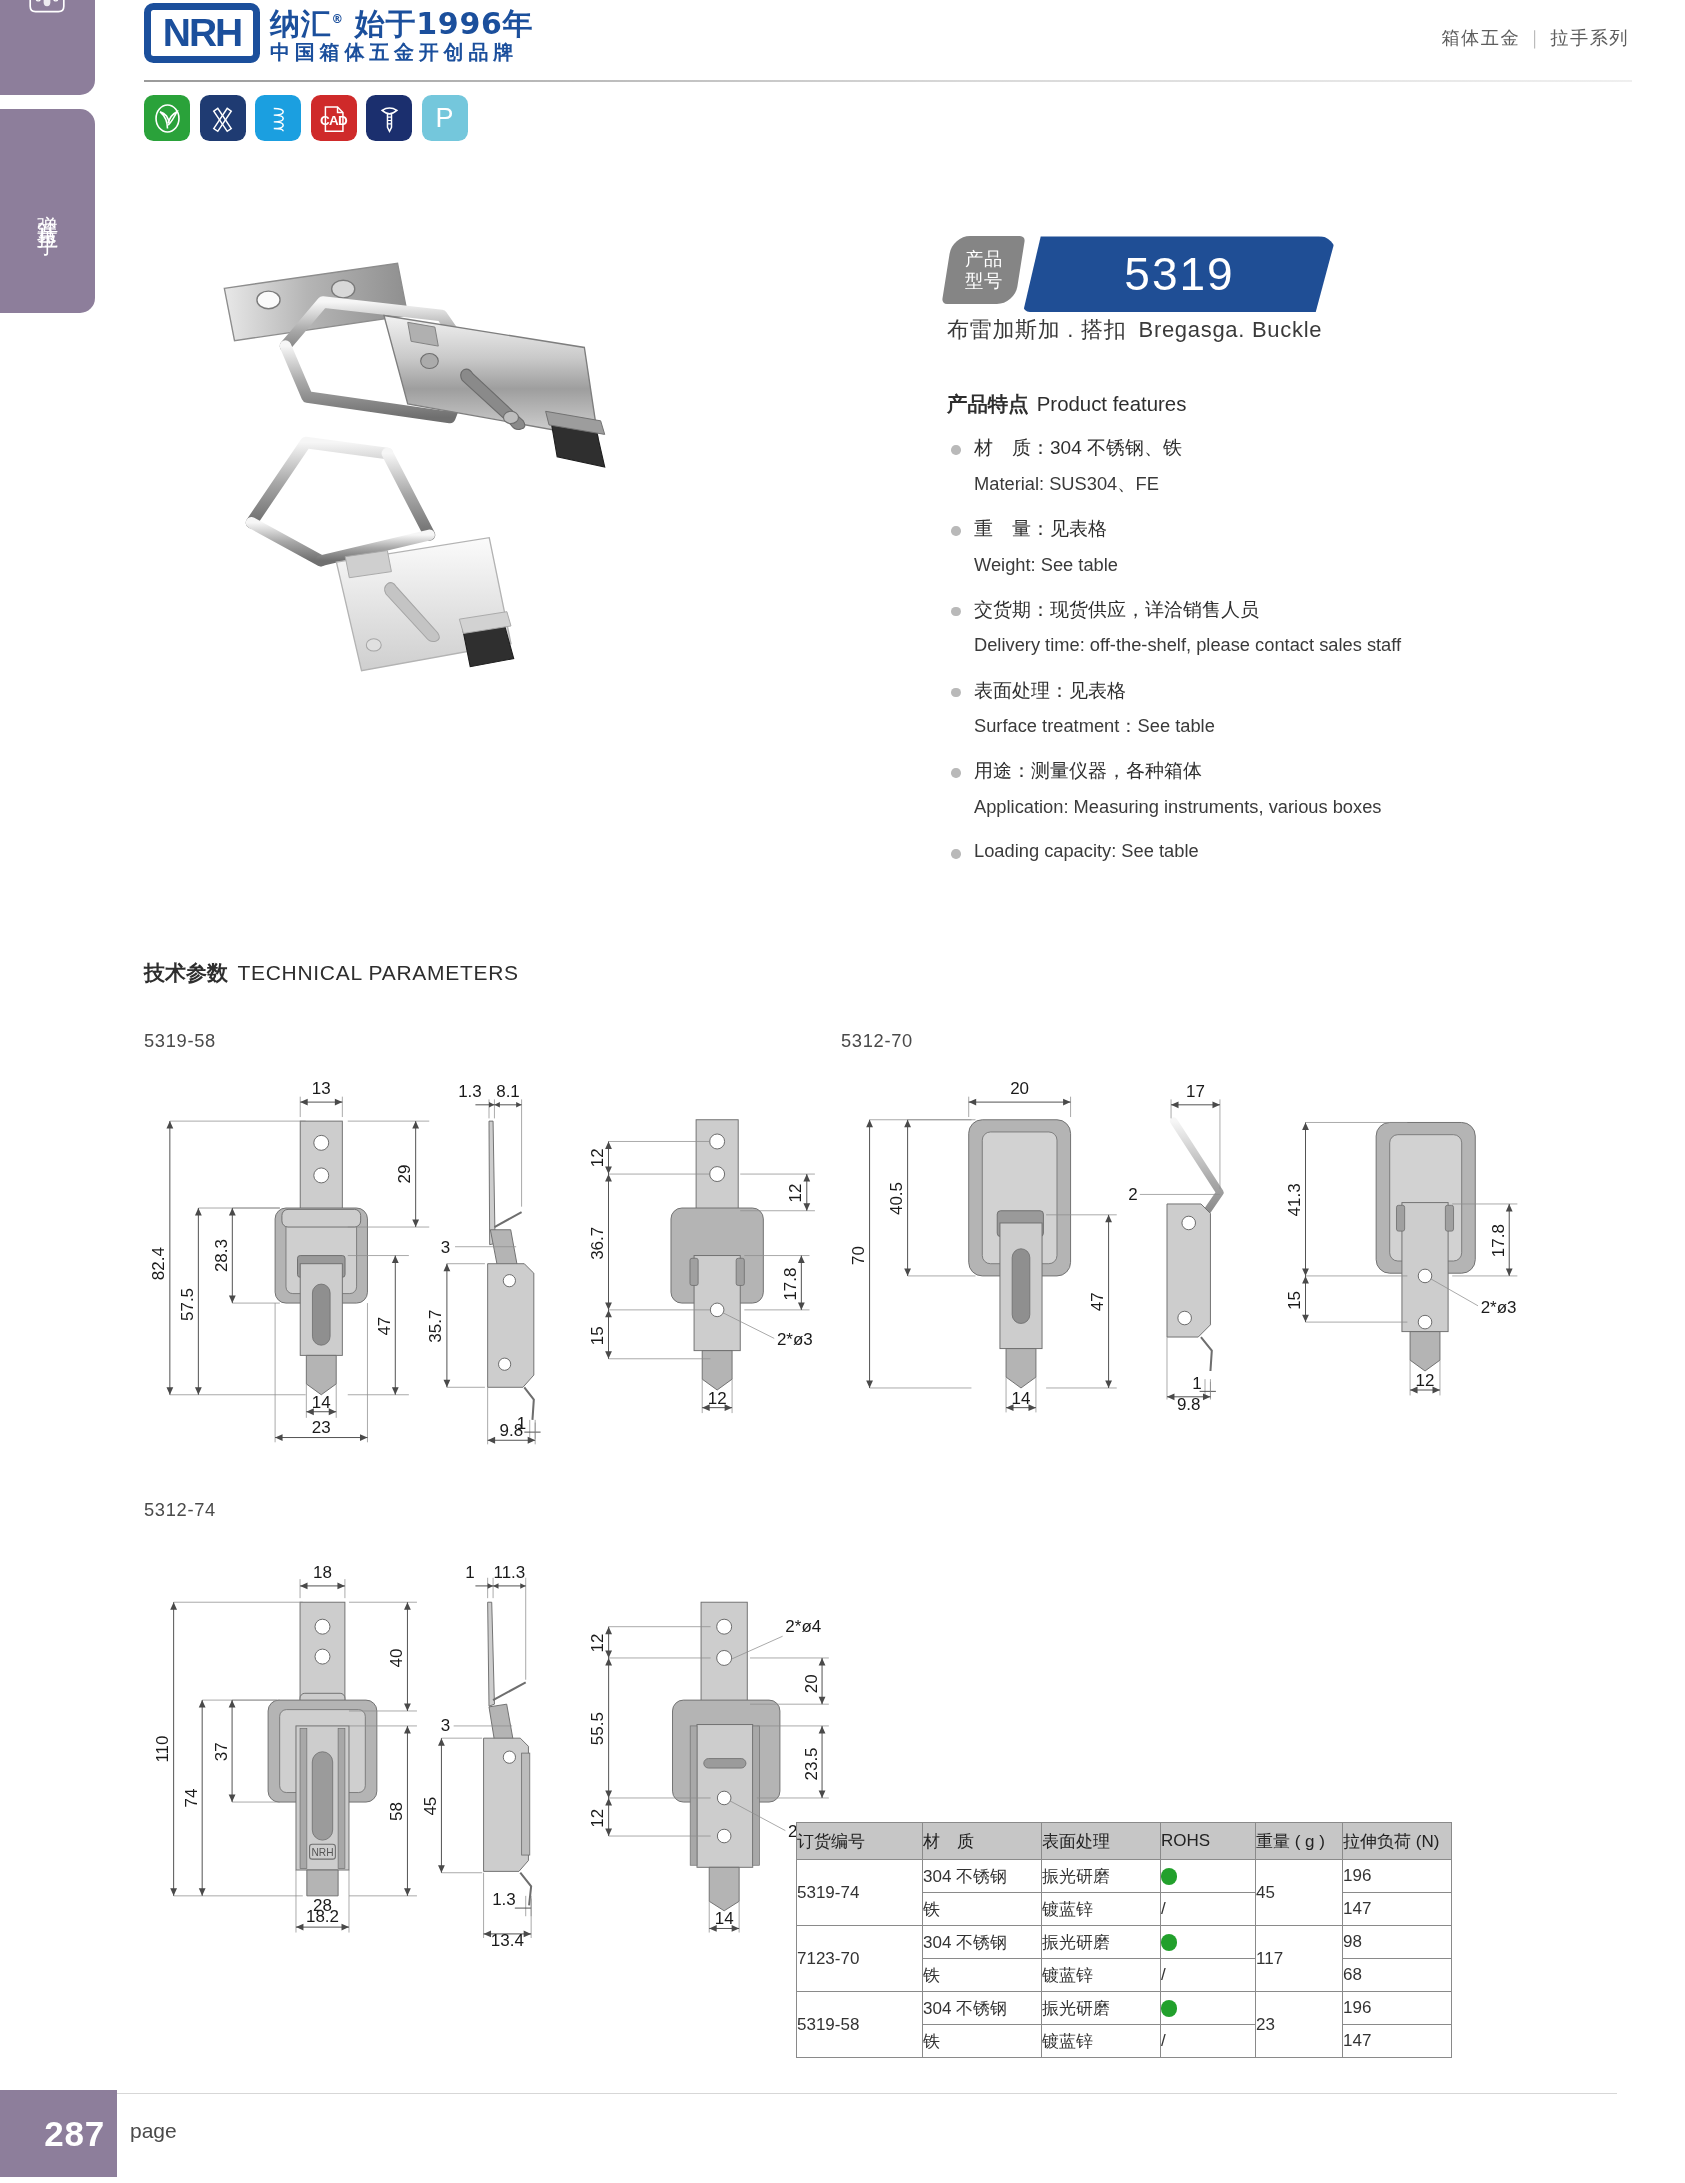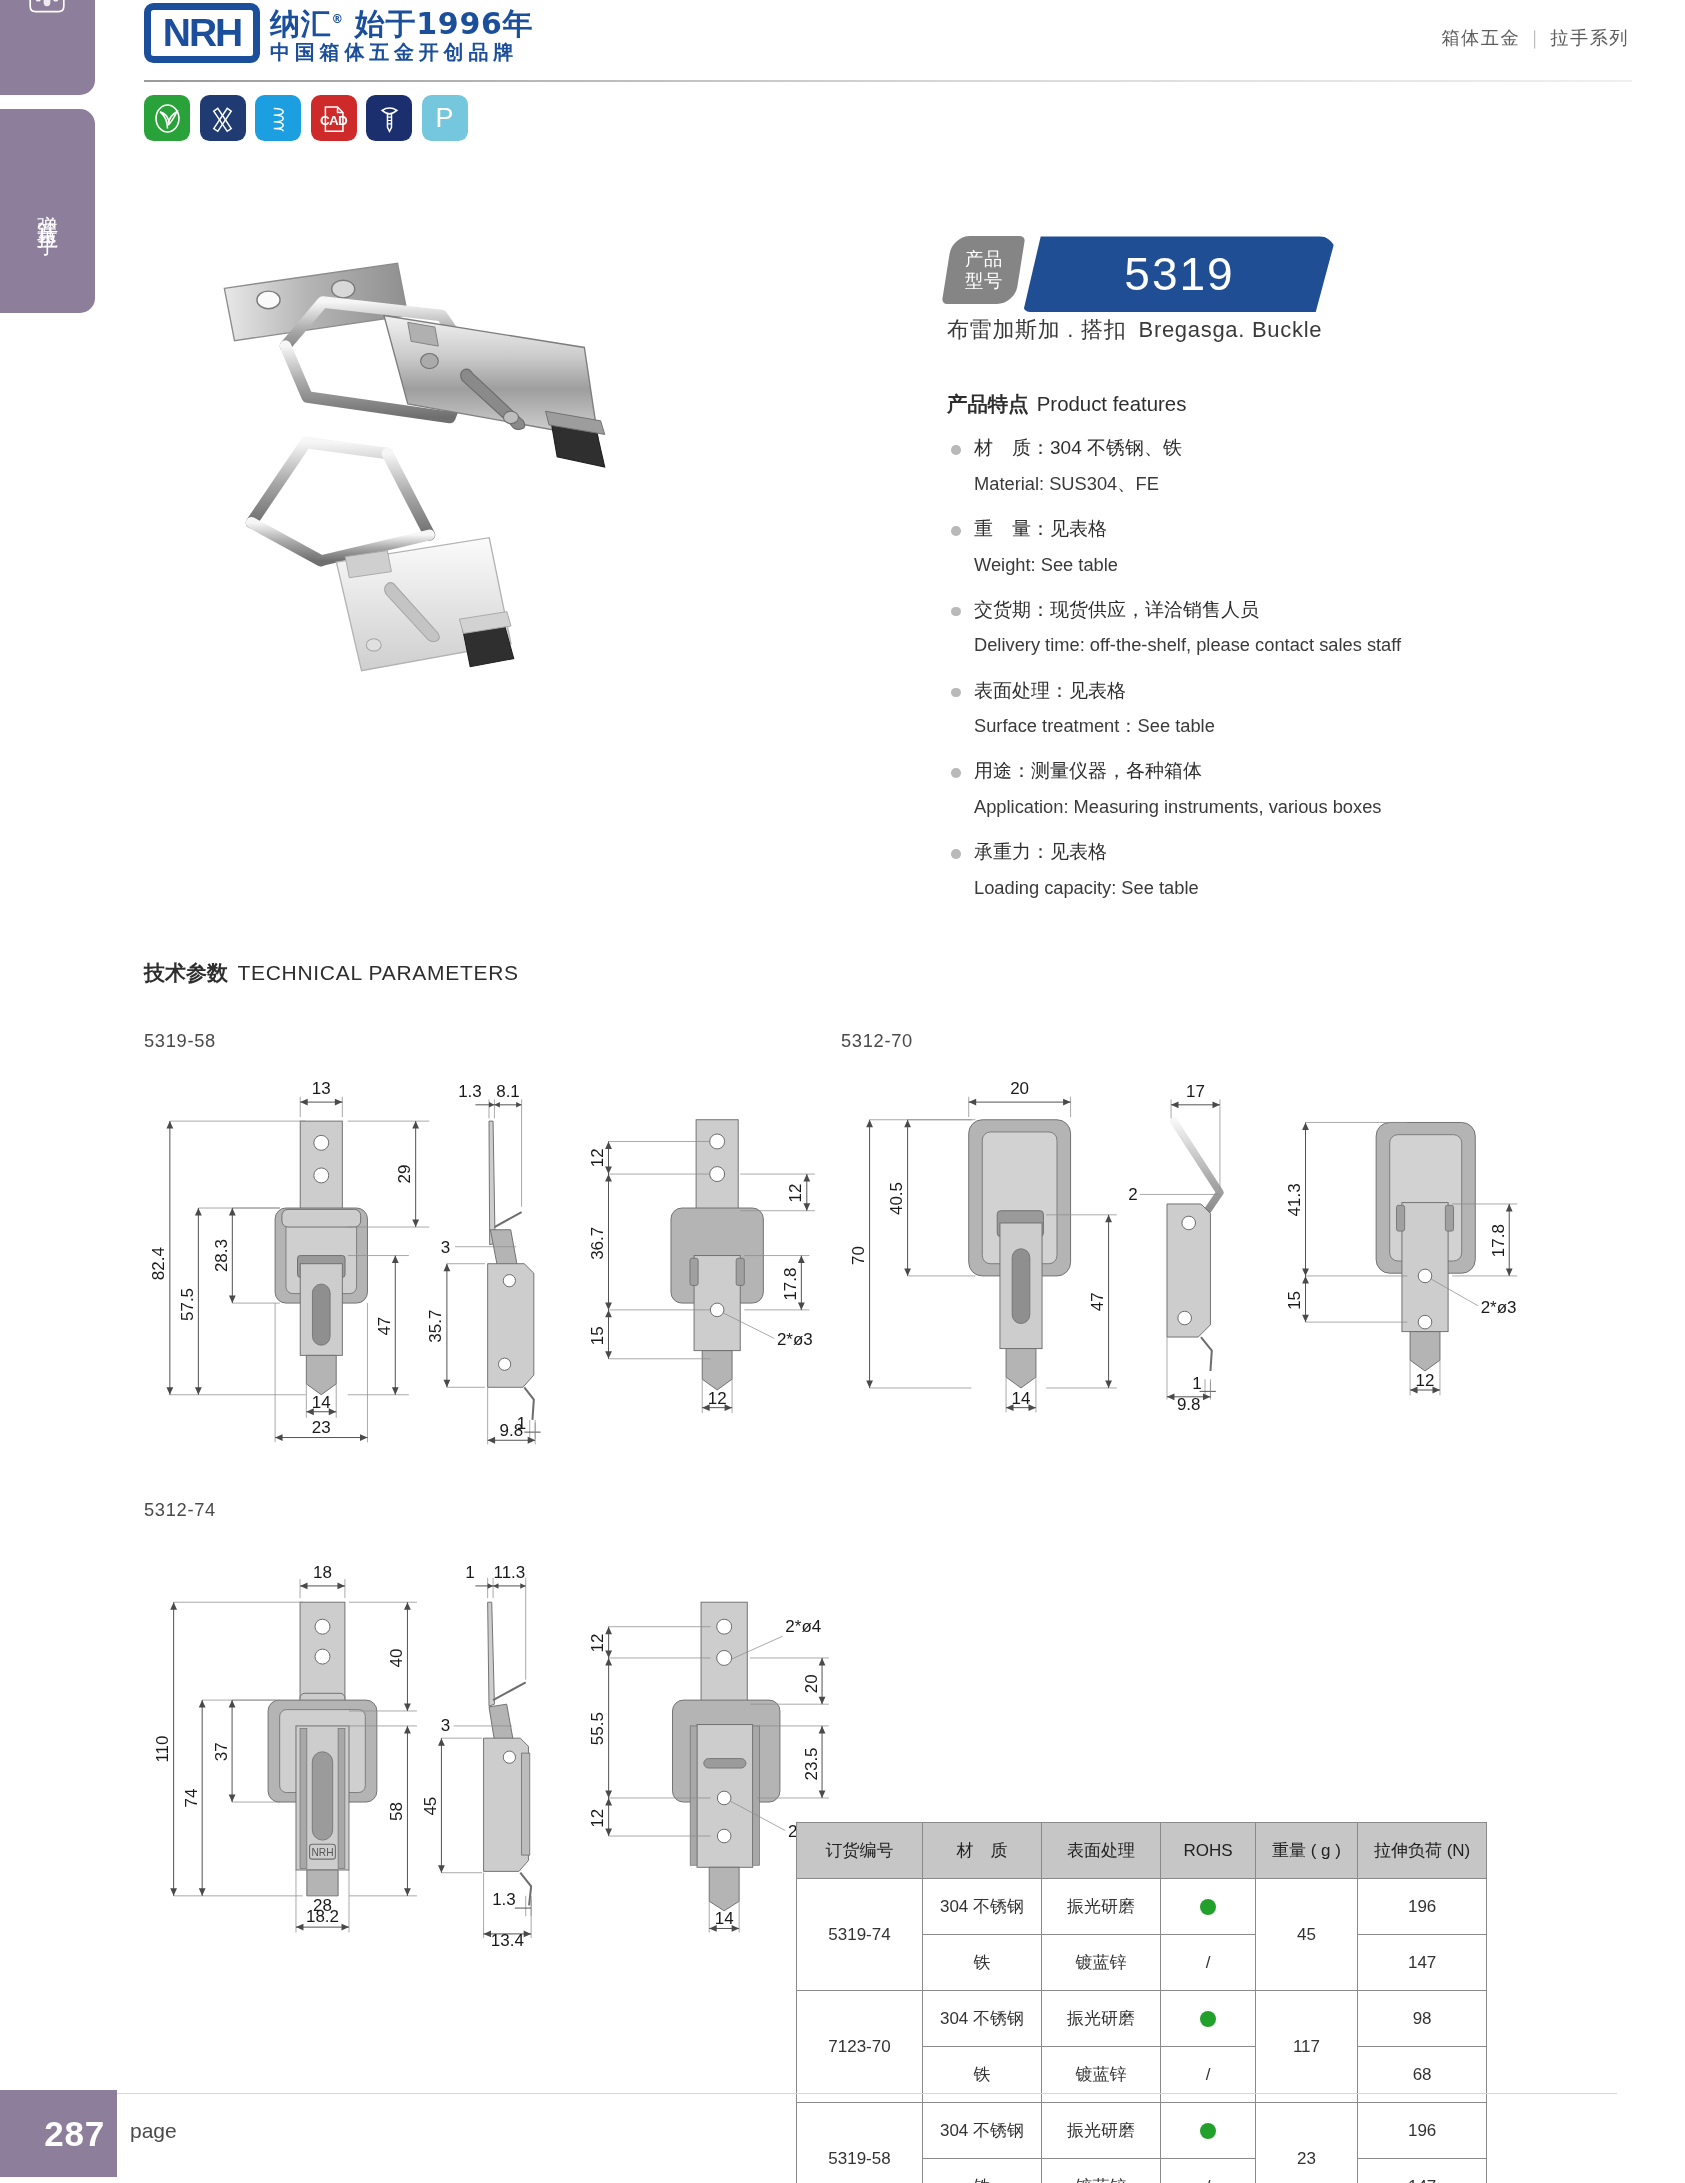--- a/index.html
+++ b/index.html
@@ -118,22 +118,22 @@
 
   .dwg { position: absolute; }
   .dwg svg { display: block; }
 
   
   .spec-table {
     position: absolute; left: 796px; top: 1822px;
     border-collapse: collapse; font-size: 17px; color: #333;
   }
   .spec-table th, .spec-table td {
-    border: 0.7px solid #8a8a8a; text-align: center; vertical-align: middle;
-    padding: 16px; font-weight: 400; white-space: nowrap;
+    border: 0.7px solid #8a8a8a; text-align: left; vertical-align: middle;
+    padding: 0; font-weight: 400; white-space: nowrap;
   }
   .spec-table thead th { background: #c6c6c6; height: 37px; font-size: 17px; color: #222; }
   .spec-table tbody td { height: 33px; }
   .col-order { width: 126px; }
   .col-mat   { width: 119px; }
   .col-surf  { width: 119px; }
   .col-rohs  { width: 95px; }
   .col-wt    { width: 87px; }
   .col-load  { width: 109px; }
   .dot-green { display: inline-block; width: 16.3px; height: 16.3px; border-radius: 50%; background: #22a02c; vertical-align: middle; }
@@ -337,21 +337,20 @@
       </div>
       <div class="feat">
         <div class="feat-cn">表面处理：见表格</div>
         <div class="feat-en">Surface treatment：See table</div>
       </div>
       <div class="feat">
         <div class="feat-cn">用途：测量仪器，各种箱体</div>
         <div class="feat-en">Application: Measuring instruments, various boxes</div>
       </div>
       <div class="feat">
-        <div class="feat-cn">承重力：见表格</div>
         <div class="feat-en">Loading capacity: See table</div>
       </div>
     </div>
   </div>
 
   <div class="tech-head">
     <b>技术参数</b><span class="en">TECHNICAL PARAMETERS</span>
   </div>
 
   <div class="dwg-label dwg-58">5319-58</div>

